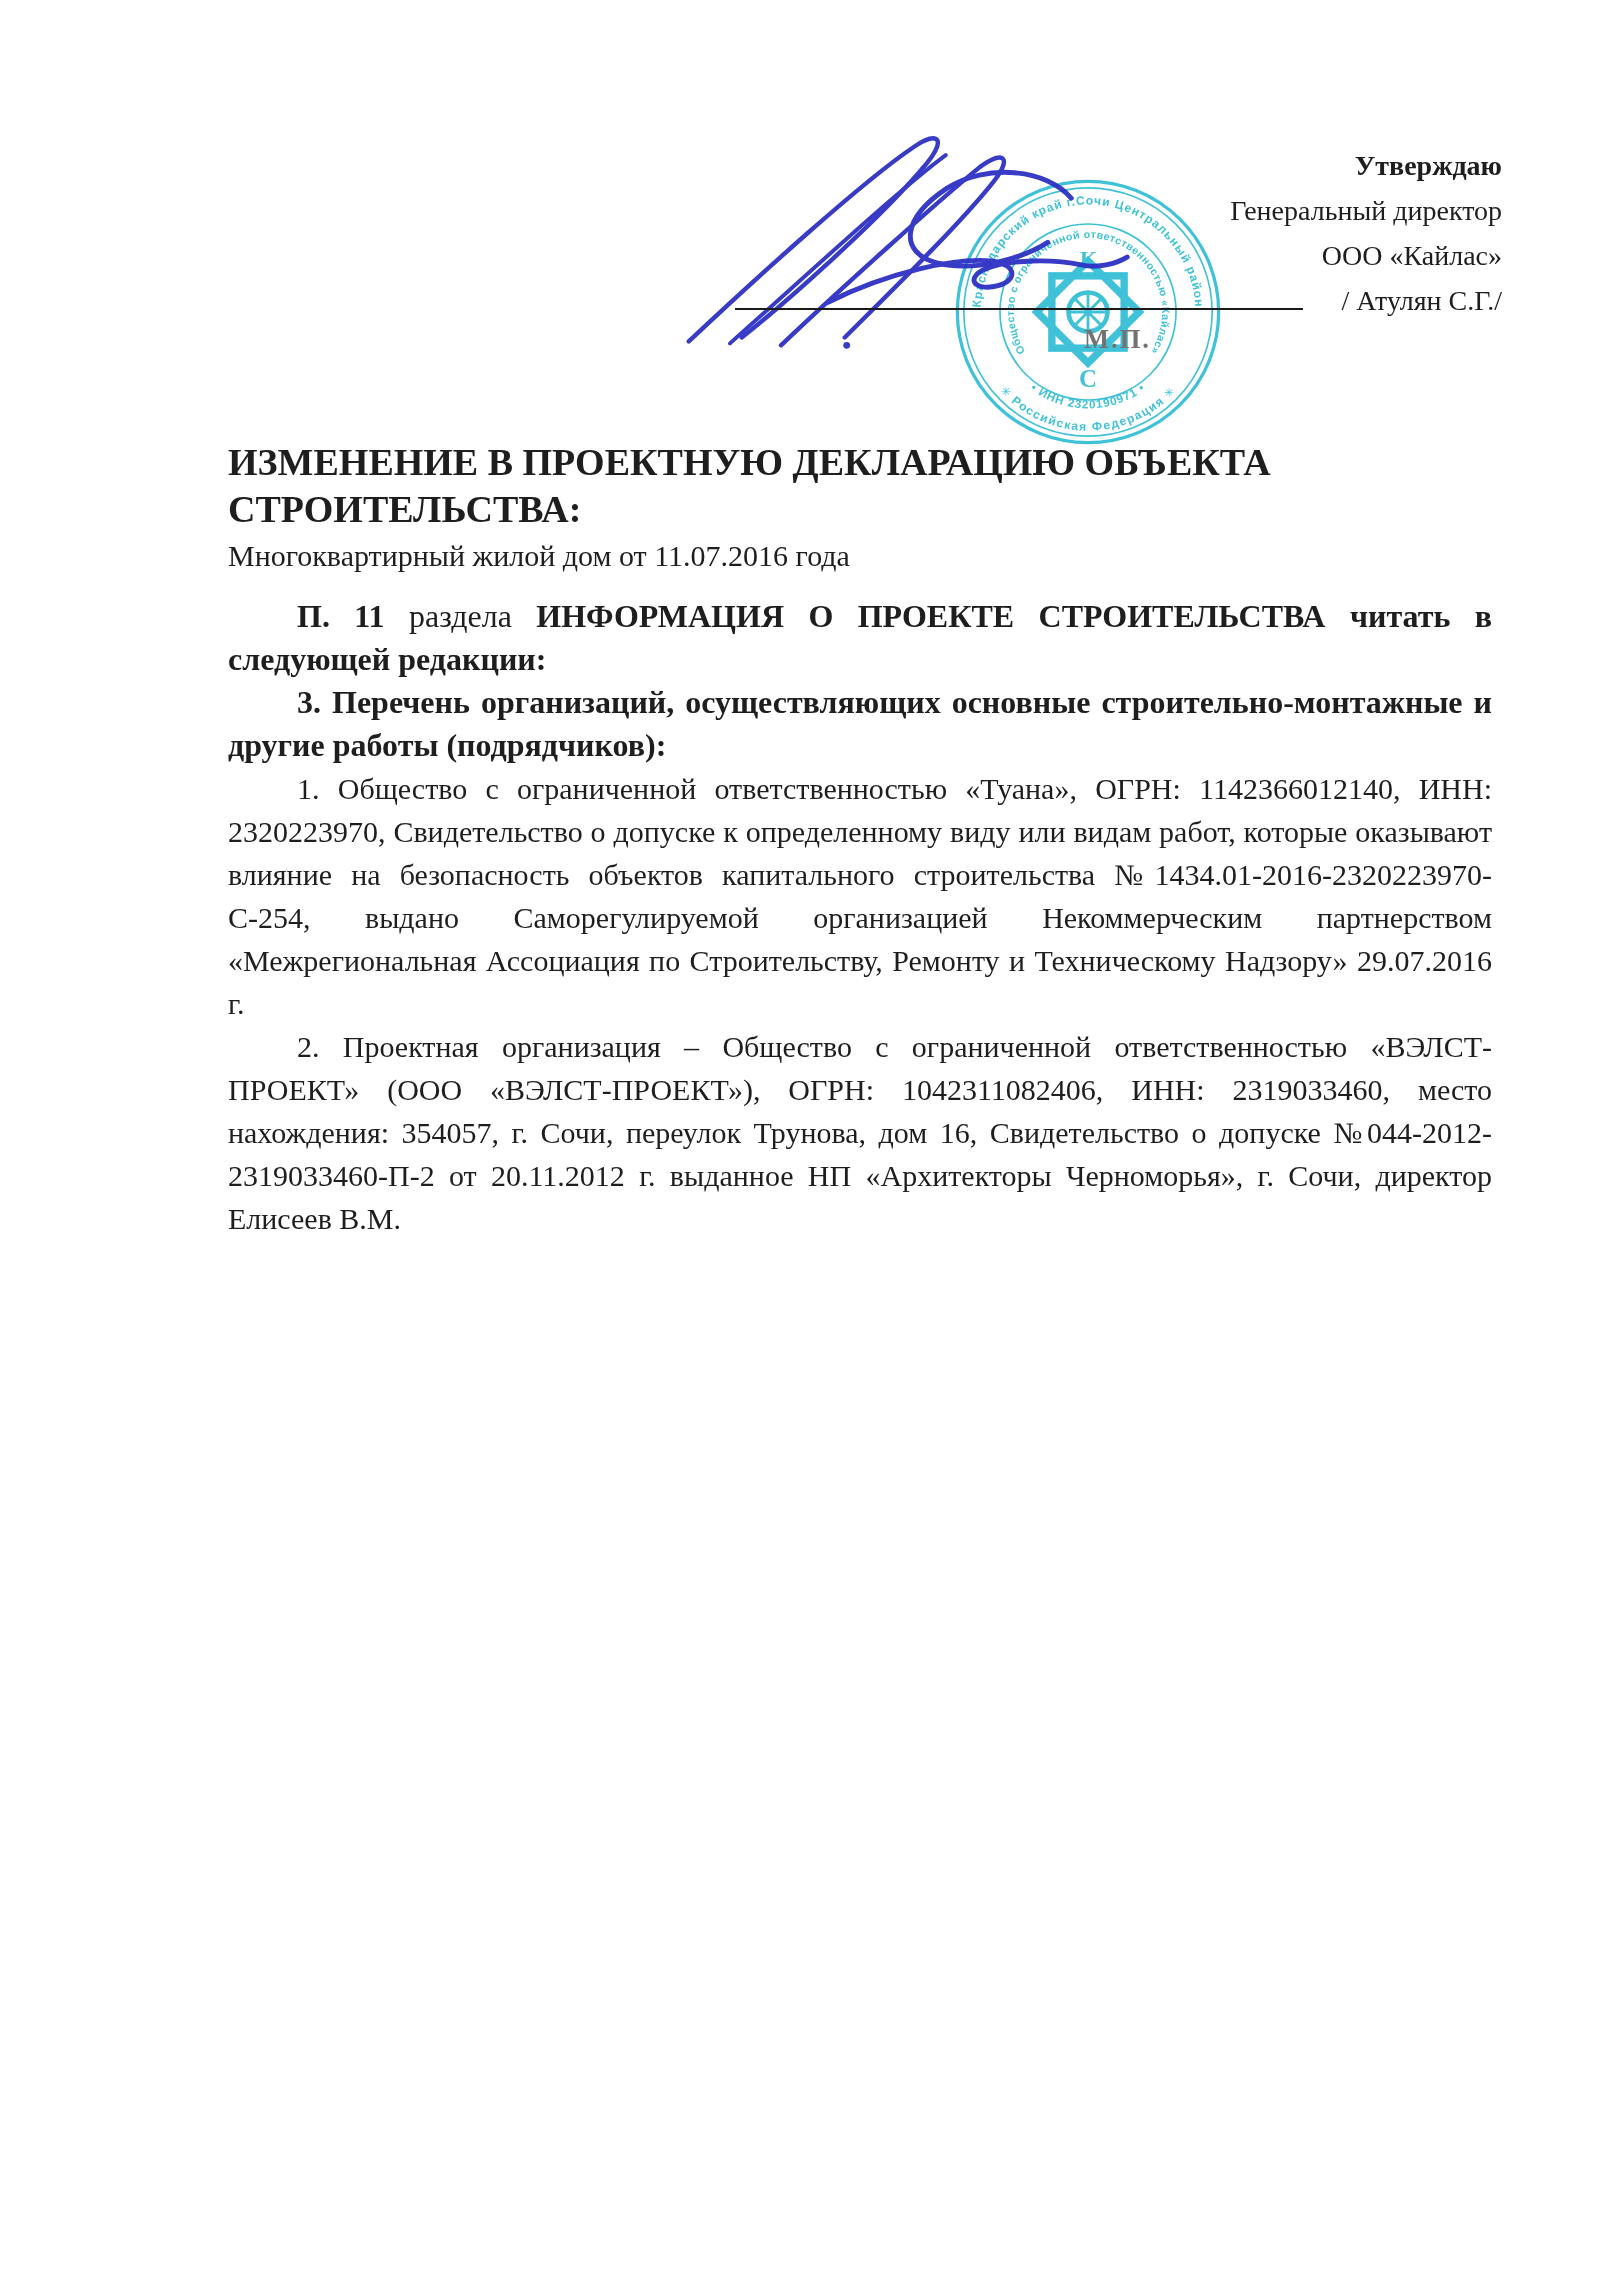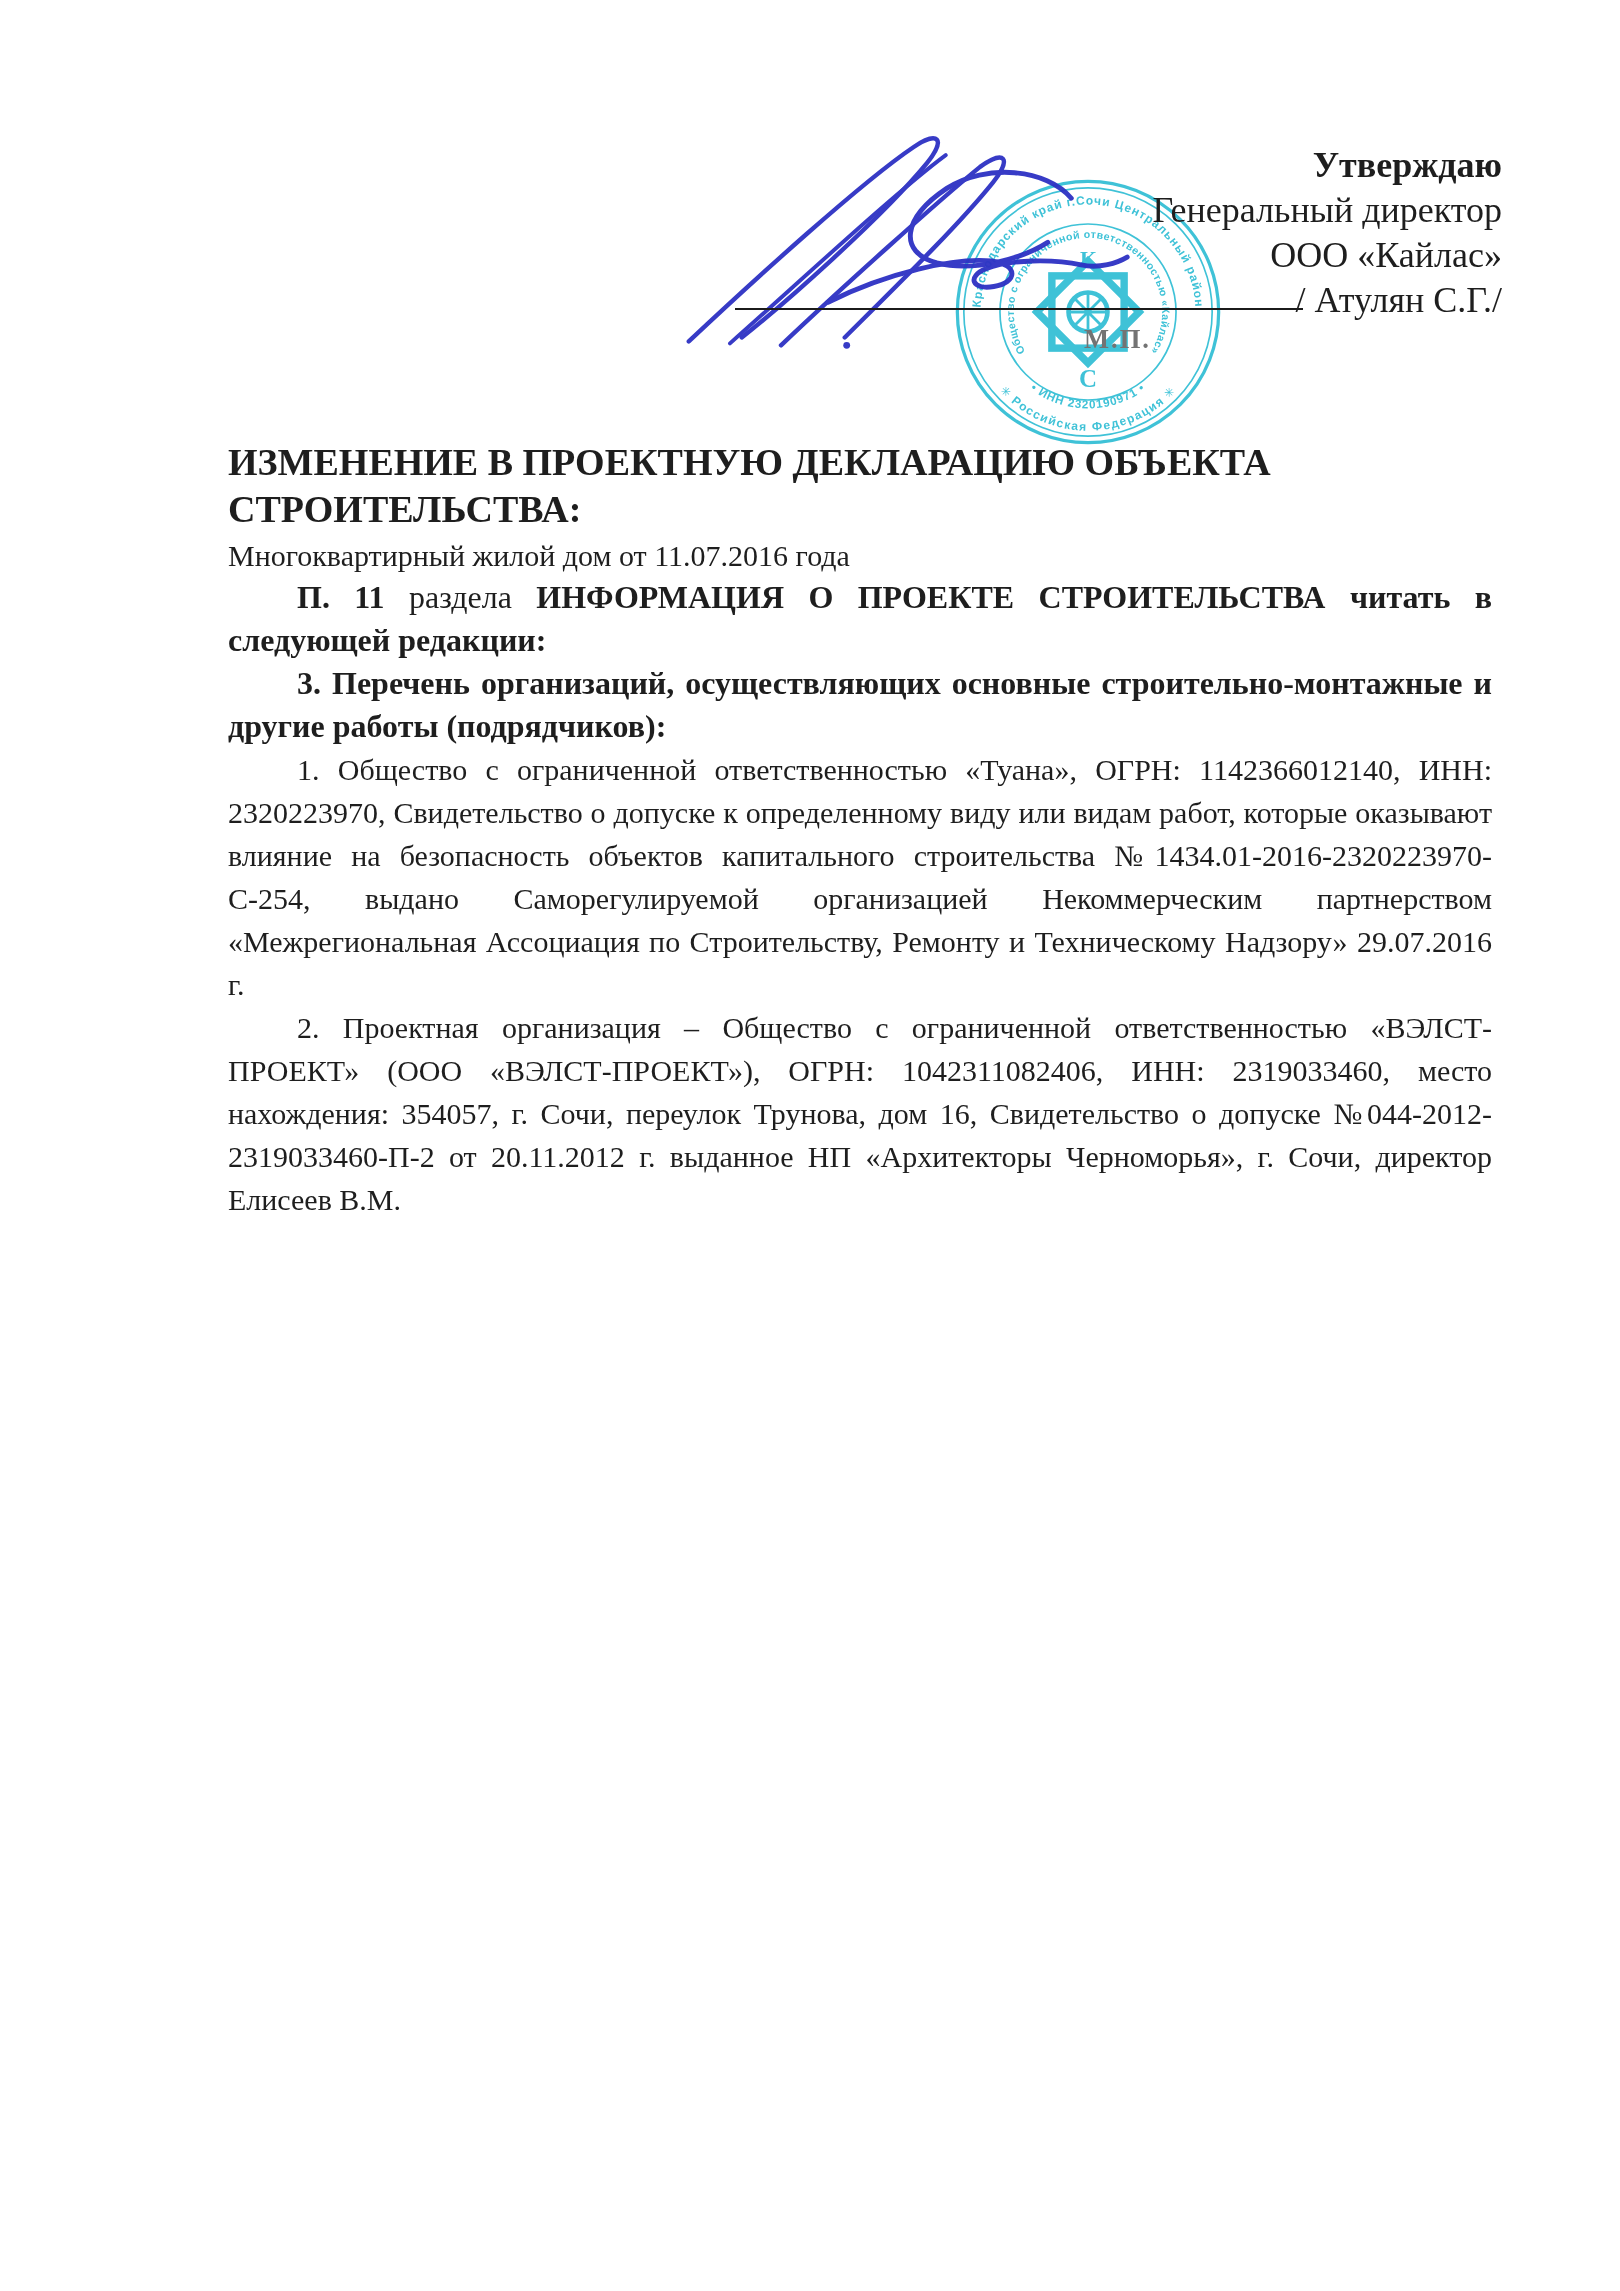--- a/index.html
+++ b/index.html
@@ -8,21 +8,21 @@
     width:1620px;height:2292px;
     margin:0 auto;
     background:#ffffff;
     font-family:"Liberation Serif","DejaVu Serif",serif;
     color:#1e1e1e;
     overflow:hidden;
   }
   
   .approval-text{
     position:absolute;top:143px;right:118px;
-    text-align:right;font-size:36px;line-height:45px;
+    text-align:right;font-size:28px;line-height:45px;
     white-space:nowrap;
   }
   .approval-line.b{font-weight:bold;}
   .sign-underline{
     position:absolute;left:735px;top:308px;width:568px;height:0;
     border-top:2.5px solid #1b1b1b;
   }
   .seal-mark{
     position:absolute;left:1084px;top:324px;
     font-size:26.5px;font-weight:bold;letter-spacing:2px;color:#737373;
@@ -32,21 +32,21 @@
   .stamp text{font-family:"Liberation Sans","DejaVu Sans",sans-serif;font-weight:bold;}
   .stamp .ring-txt{fill:#2fbdd4;}
   .stamp .mono{font-family:"Liberation Serif",serif;fill:#2fbdd4;}
   
   .signature-svg{position:absolute;left:627px;top:108px;width:510px;height:255px;}
   
   .doc-title{position:absolute;left:228px;top:439px;width:1264px;text-align:left;}
   .doc-title .t1{font-size:38px;font-weight:bold;line-height:47px;}
   .doc-title .t2{font-size:30px;line-height:45px;}
   
-  .doc-body{position:absolute;left:228px;top:576px;width:1264px;text-align:justify;font-family:Liberation Serif, serif;}
+  .doc-body{position:absolute;left:228px;top:595px;width:1264px;text-align:justify;font-family:Liberation Serif, serif;}
   .doc-body p{margin:0;font-size:30px;line-height:43px;text-indent:69px;}
   .doc-body p.lead{font-size:32px;font-weight:bold;text-indent:0;}
   .doc-body p.lead .l1{
     display:block;text-indent:69px;
     text-align:justify;text-align-last:justify;
   }
   .doc-body p.lead .reg{font-weight:normal;}
   .doc-body p.head{font-size:32px;font-weight:bold;}
   .doc-body p.closing{margin-top:43px;}
 </style>

